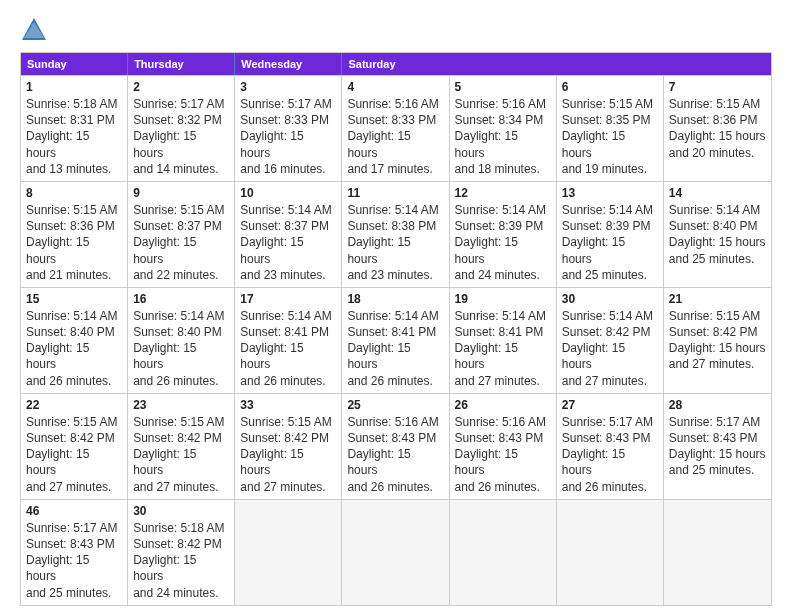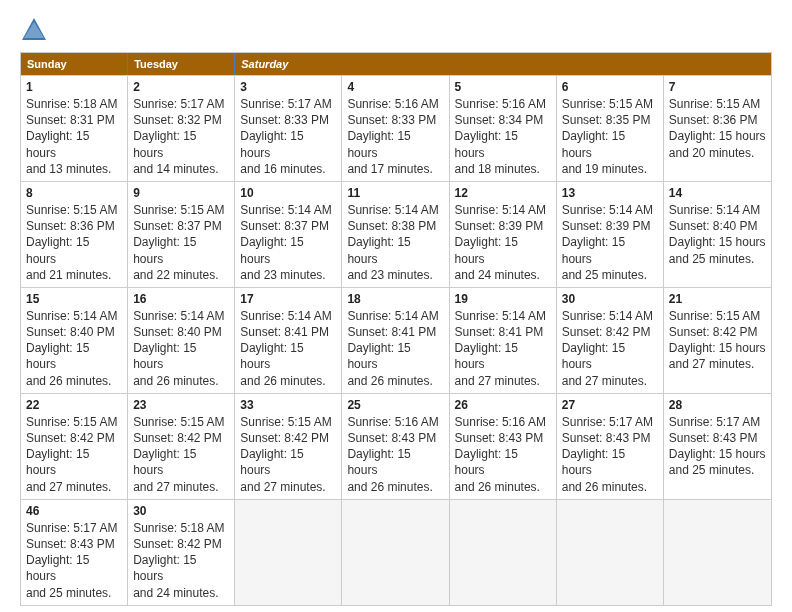--- a/index.html
+++ b/index.html
@@ -61,31 +61,31 @@
     }
     .calendar {
       flex: 1;
       display: flex;
       flex-direction: column;
       border: 1px solid #ccc;
     }
     .cal-header-row {
       display: grid;
       grid-template-columns: repeat(7, 1fr);
-      background: #a16207;
+      background: #6d28d9;
     }
     .cal-header-cell {
       color: #fff;
       font-weight: bold;
       font-size: 11px;
       padding: 5px 6px;
       text-align: left;
       border-right: 1px solid #4a7bbf;
     }
-    .cal-header-cell:last-child { border-right: none; font-style: italic; }
+    .cal-header-cell:last-child { border-right: none; }
     .cal-body {
       display: flex;
       flex-direction: column;
       flex: 1;
     }
     .cal-week {
       display: grid;
       grid-template-columns: repeat(7, 1fr);
       flex: 1;
       border-top: 1px solid #ccc;
@@ -131,21 +131,22 @@
     </div>
     <div class="title-block">
       <div class="main-title"></div>
       <div class="subtitle"></div>
     </div>
   </div>
 
   <div class="calendar">
     <div class="cal-header-row">
     <div class="cal-header-cell">Sunday</div>
-        <div class="cal-header-cell">Tuesday</div>
+        <div class="cal-header-cell">Thursday</div>
+        <div class="cal-header-cell">Wednesday</div>
         <div class="cal-header-cell">Saturday</div>
       </div>
     <div class="cal-body">
     <div class="cal-week">
           <div class="cal-cell">
             <span class="day-num">1</span>
             <div class="day-info" style="white-space: pre-line;">Sunrise: 5:18 AM
 Sunset: 8:31 PM
 Daylight: 15 hours
 and 13 minutes.</div>

